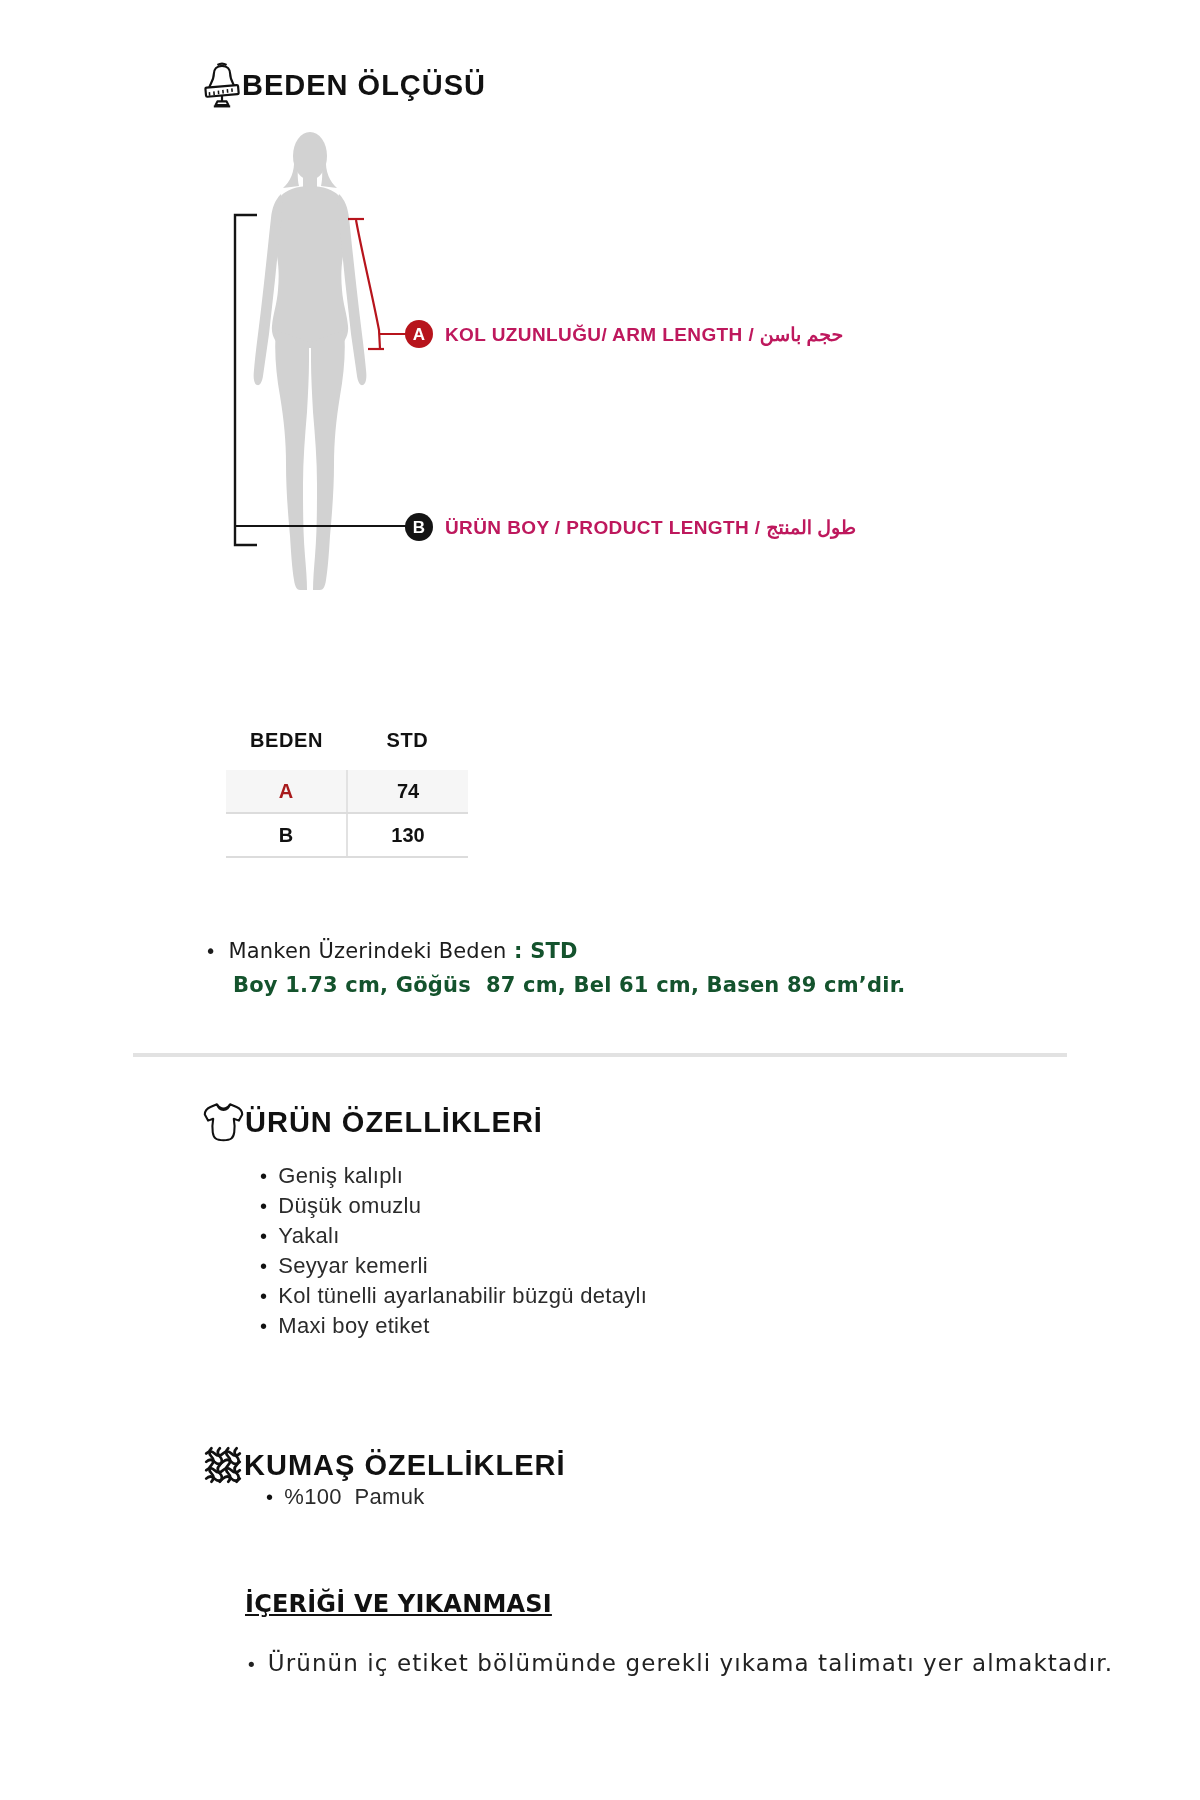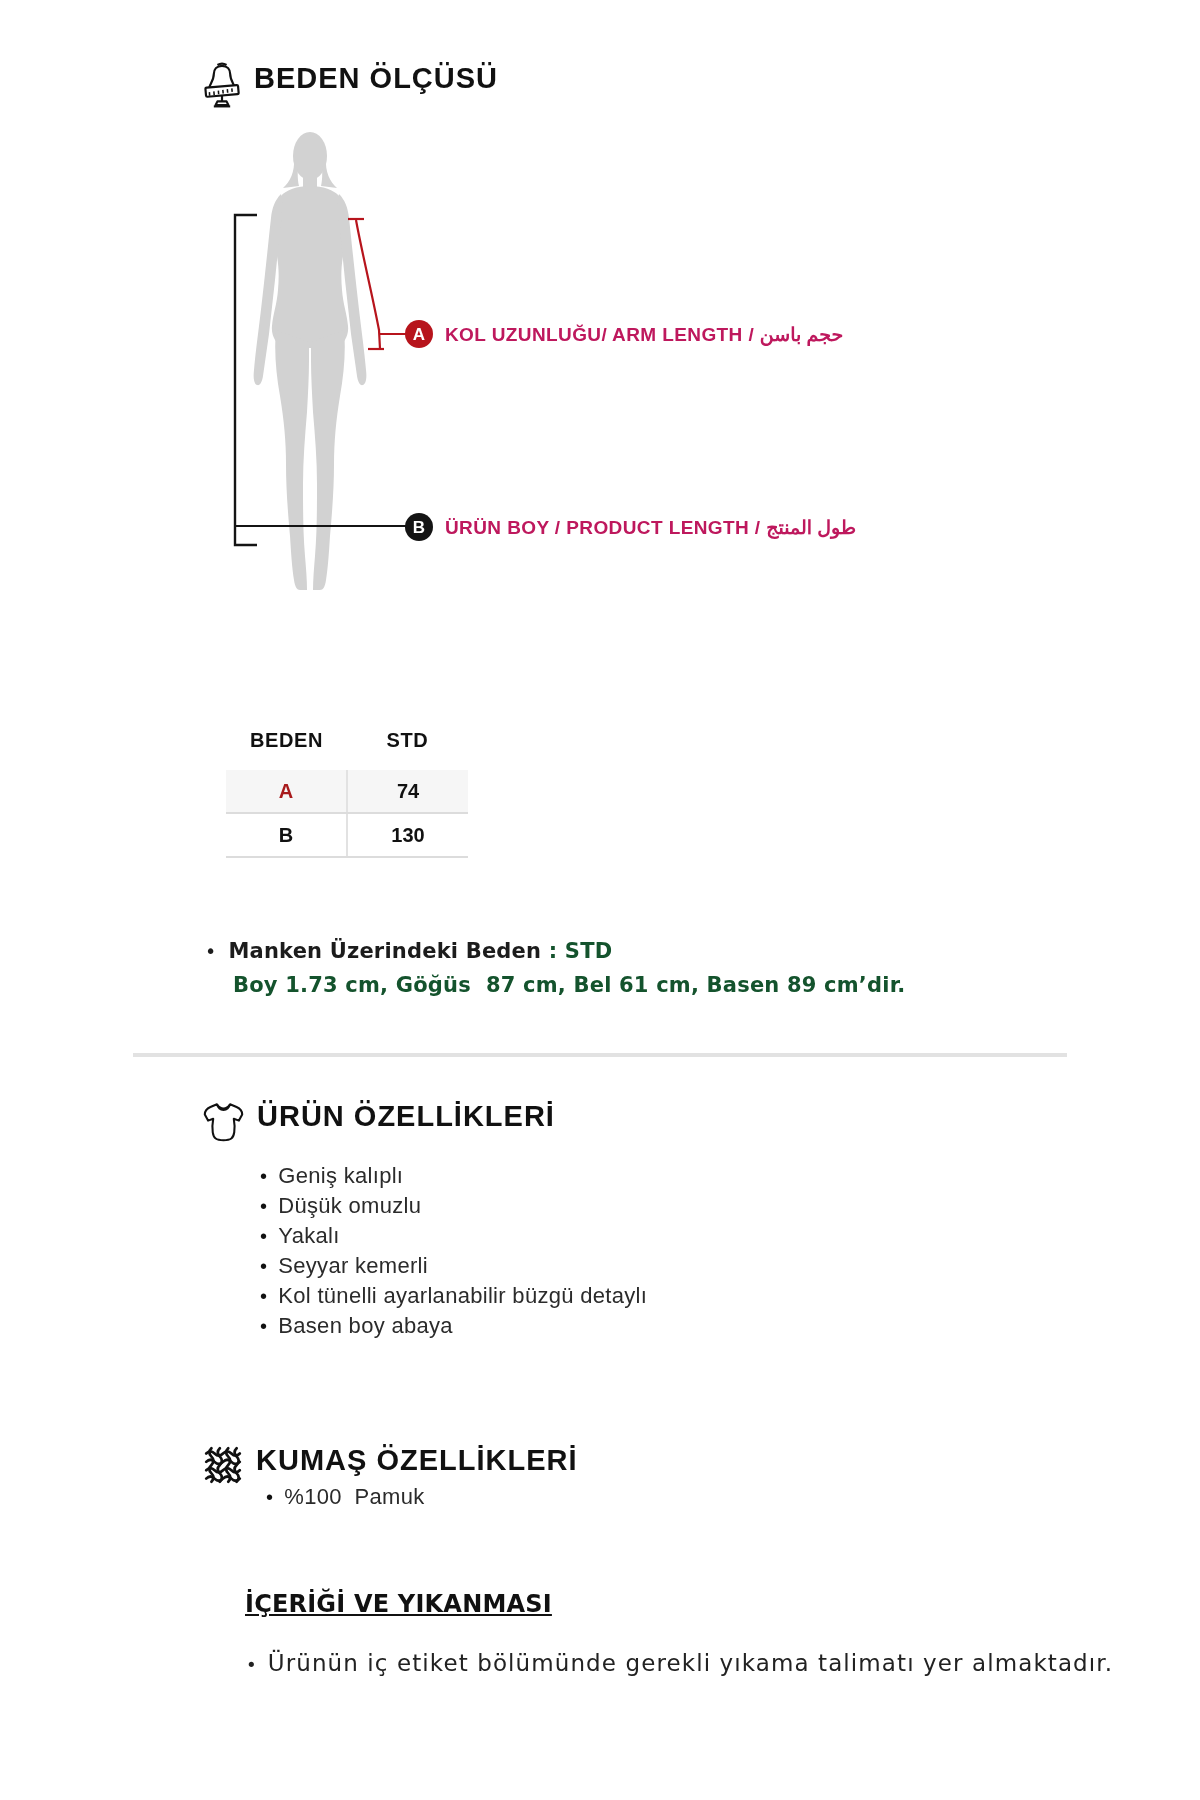--- a/index.html
+++ b/index.html
@@ -1,20 +1,20 @@
 <!DOCTYPE html>
 <html lang="tr"><head>
 <meta charset="utf-8">
 <style>
   html,body{margin:0;padding:0;background:#fff;}
   .page{position:relative;width:1200px;height:1800px;background:#ffffff;overflow:hidden;
         font-family:"Liberation Sans",sans-serif;color:#1a1a1a;}
 
   
-  .section-heading{position:absolute;display:flex;gap:12px;}
+  .section-heading{position:absolute;display:flex;align-items:center;}
   .section-heading .hicon{flex:0 0 auto;display:block;}
   .section-heading .htext{font-size:29px;font-weight:800;letter-spacing:1px;color:#111;white-space:nowrap;}
 
   
   .diagram-svg{position:absolute;left:200px;top:118px;width:240px;height:480px;}
   .measure-label{position:absolute;display:flex;align-items:center;gap:12px;height:28px;}
   .badge{width:28px;height:28px;border-radius:50%;display:flex;align-items:center;justify-content:center;
          color:#fff;font-size:17px;font-weight:800;line-height:1;}
   .badge.red{background:#b7141c;}
   .badge.black{background:#141414;}
@@ -30,21 +30,21 @@
   .trow.hl{background:#f6f6f6;border-bottom:2px solid #dcdcdc;}
   .trow .cell{flex:1;display:flex;align-items:center;justify-content:center;
               font-size:20px;font-weight:700;color:#111;}
   .trow .cell.first{border-right:2px solid #e2e2e2;}
   .trow.hl .cell.first span{color:#a81a1c;}
 
   
   .model-note{position:absolute;left:205px;top:934px;font-family:"DejaVu Sans",sans-serif;
               font-size:21px;line-height:34px;color:#1c1c1c;letter-spacing:.2px;}
   .model-note .row1 .bullet{margin-right:12px;font-size:19px;}
-  .model-note .bold{font-weight:700;}
+  .model-note .bold{font-weight:400;}
   .model-note .plain{font-weight:700;color:#14532d;white-space:pre;}
   .model-note .row2{padding-left:28px;white-space:pre;}
 
   .divider{position:absolute;left:133px;top:1053px;width:934px;height:4px;background:#e2e2e2;}
 
   
   .blist{position:absolute;list-style:none;margin:0;padding:0;}
   .blist li{display:flex;align-items:baseline;gap:11px;line-height:29px;
             font-size:22px;font-weight:400;letter-spacing:.3px;color:#2b2b2b;white-space:pre;}
   .blist li .dot{font-size:20px;color:#111;}
@@ -165,21 +165,21 @@
     </svg>
     <span class="htext">ÜRÜN ÖZELLİKLERİ</span>
   </div>
 
   <ul class="blist features-list">
     <li><span class="dot">•</span><span>Geniş kalıplı</span></li>
     <li><span class="dot">•</span><span>Düşük omuzlu</span></li>
     <li><span class="dot">•</span><span>Yakalı</span></li>
     <li><span class="dot">•</span><span>Seyyar kemerli</span></li>
     <li><span class="dot">•</span><span>Kol tünelli ayarlanabilir büzgü detaylı</span></li>
-    <li><span class="dot">•</span><span>Basen boy abaya</span></li>
+    <li><span class="dot">•</span><span>Maxi boy etiket</span></li>
   </ul>
 
   <div class="section-heading" style="left:202px;top:1416px;margin-top:28px;">
     <svg class="hicon" width="42" height="42" viewBox="0 0 40 40">
       <g fill="none" stroke="#111" stroke-width="2.6" stroke-linecap="round">
         <path d="M4,9 q4,-4 8,0 t8,0 t8,0 t8,0"></path>
         <path d="M4,17 q4,-4 8,0 t8,0 t8,0 t8,0"></path>
         <path d="M4,25 q4,-4 8,0 t8,0 t8,0 t8,0"></path>
         <path d="M4,33 q4,-4 8,0 t8,0 t8,0 t8,0"></path>
         <path d="M9,4 q-4,4 0,8 t0,8 t0,8 t0,8"></path>

